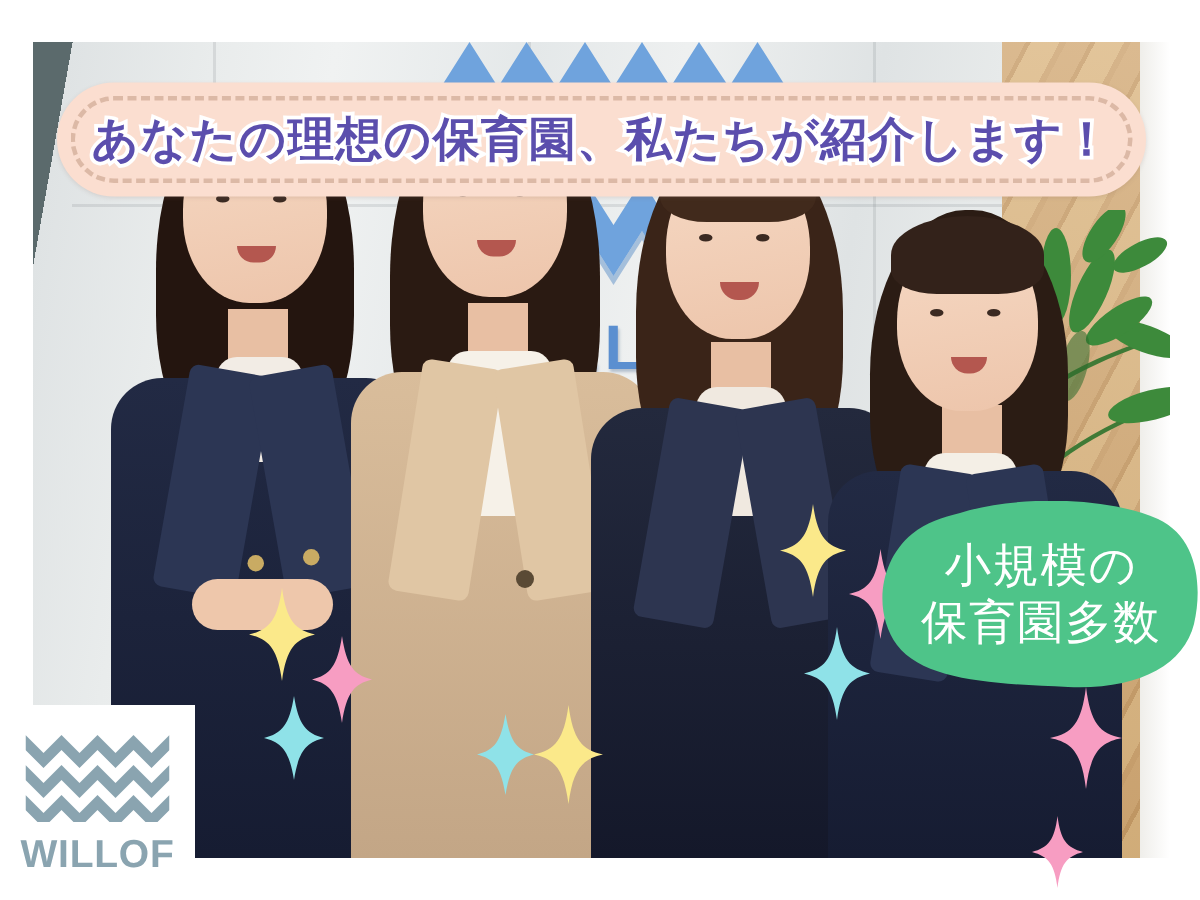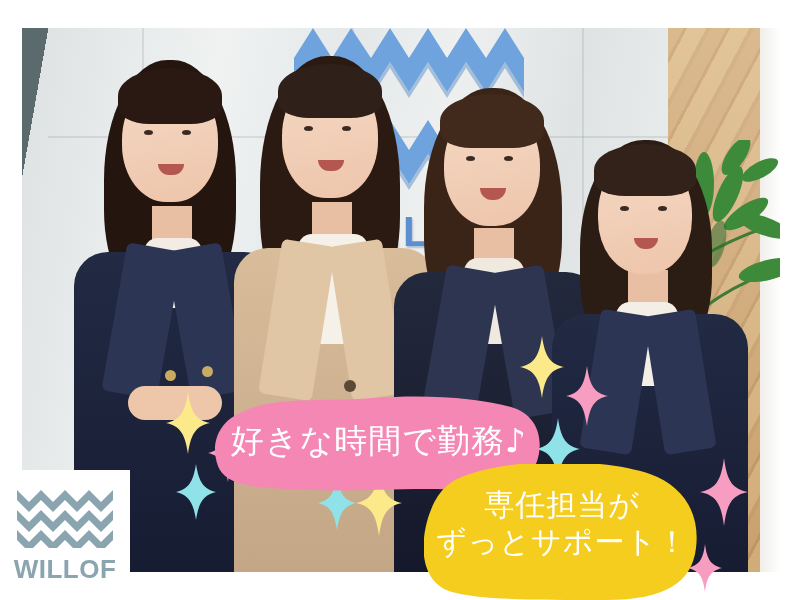--- a/index.html
+++ b/index.html
@@ -378,37 +378,35 @@
     <svg viewBox="0 0 48 68">
         <path fill="#f79dc2" d="M24 0 C27 24 33 31 48 34 C33 37 27 44 24 68 C21 44 15 37 0 34 C15 31 21 24 24 0 Z"></path>
       </svg>
   </div>
   <div class="sparkle" style="left:688px; top:544px; width:34px; height:48px;">
     <svg viewBox="0 0 34 48">
         <path fill="#f79dc2" d="M17 0 C19 16 23 21 34 24 C23 27 19 32 17 48 C15 32 11 27 0 24 C11 21 15 16 17 0 Z"></path>
       </svg>
   </div>
 
-  <div class="blob" id="blob-pink">
-    <svg viewBox="0 0 330 96" preserveAspectRatio="none">
-      <path fill="#f587b4" d="M28,16 C60,0 110,6 160,2 C215,-2 268,2 300,12 C326,21 330,48 322,68 C314,88 286,96 250,94 C200,91 140,96 92,94 C50,92 12,92 4,70 C-4,48 4,26 28,16 Z"></path>
+
+  <div class="blob" id="blob-green">
+    <svg viewBox="0 0 212 126" preserveAspectRatio="none">
+      <path fill="#4ec489" d="M52,8 C90,-4 150,-3 184,12 C210,24 214,56 208,82 C201,110 170,126 124,124 C76,122 28,120 10,96 C-6,74 -2,40 20,22 C30,14 40,11 52,8 Z"></path>
     </svg>
-    <div class="blob-label">好きな時間で勤務♪</div>
-  </div>
-
-
-
-  <div class="blob" id="blob-yellow">
-    <svg viewBox="0 0 276 136" preserveAspectRatio="none">
-      <path fill="#f5cd1e" d="M46,10 C100,-8 186,-4 226,10 C262,23 276,52 272,84 C268,118 242,136 182,136 C112,136 56,136 28,128 C0,120 -6,88 4,54 C13,26 26,16 46,10 Z"></path>
-    </svg>
-    <div class="blob-label">専任担当が
-ずっとサポート！</div>
-  </div>
-
+    <div class="blob-label">小規模の
+保育園多数</div>
+  </div>
+
+
+
+  <div class="header-banner">
+    <div class="dash-ring"></div>
+    <div class="header-text">あなたの理想の保育園、私たちが紹介します！</div>
+  </div>
 
   <div class="logo-card">
     <div class="mark">
       <svg viewBox="0 0 96 62" preserveAspectRatio="none">
         <g fill="#8aa4b0">
           <polygon points="0,4 12,16 24,4 36,16 48,4 60,16 72,4 84,16 96,4 96,14 84,26 72,14 60,26 48,14 36,26 24,14 12,26 0,14"></polygon>
           <polygon points="0,24 12,36 24,24 36,36 48,24 60,36 72,24 84,36 96,24 96,34 84,46 72,34 60,46 48,34 36,46 24,34 12,46 0,34"></polygon>
           <polygon points="0,44 12,56 24,44 36,56 48,44 60,56 72,44 84,56 96,44 96,54 84,66 72,54 60,66 48,54 36,66 24,54 12,66 0,54"></polygon>
         </g>
       </svg>

